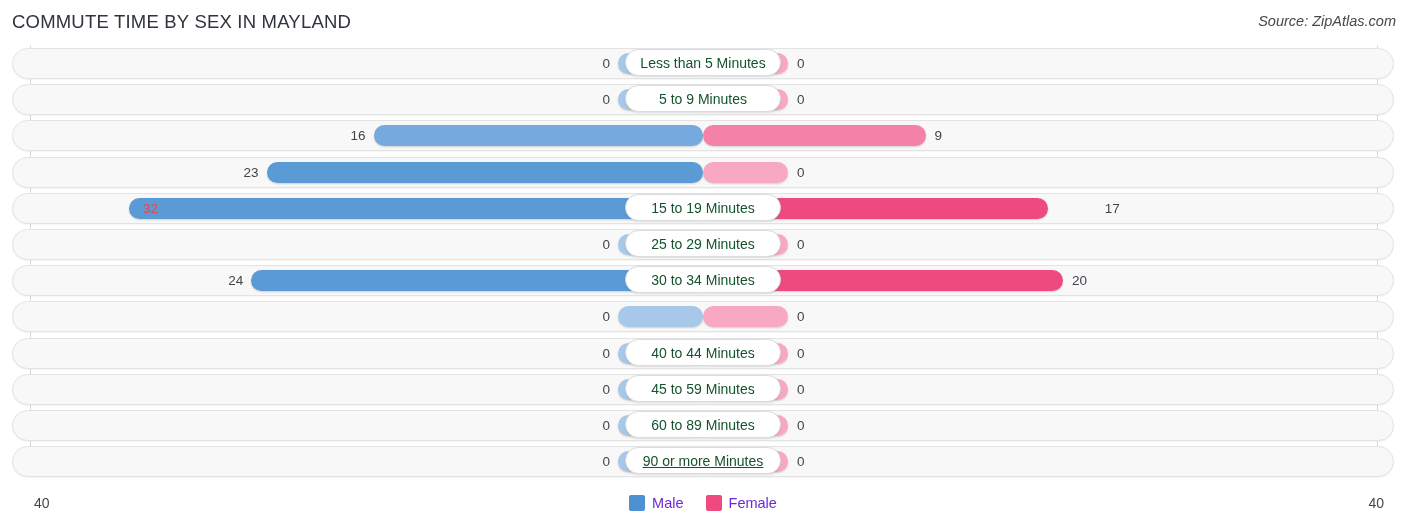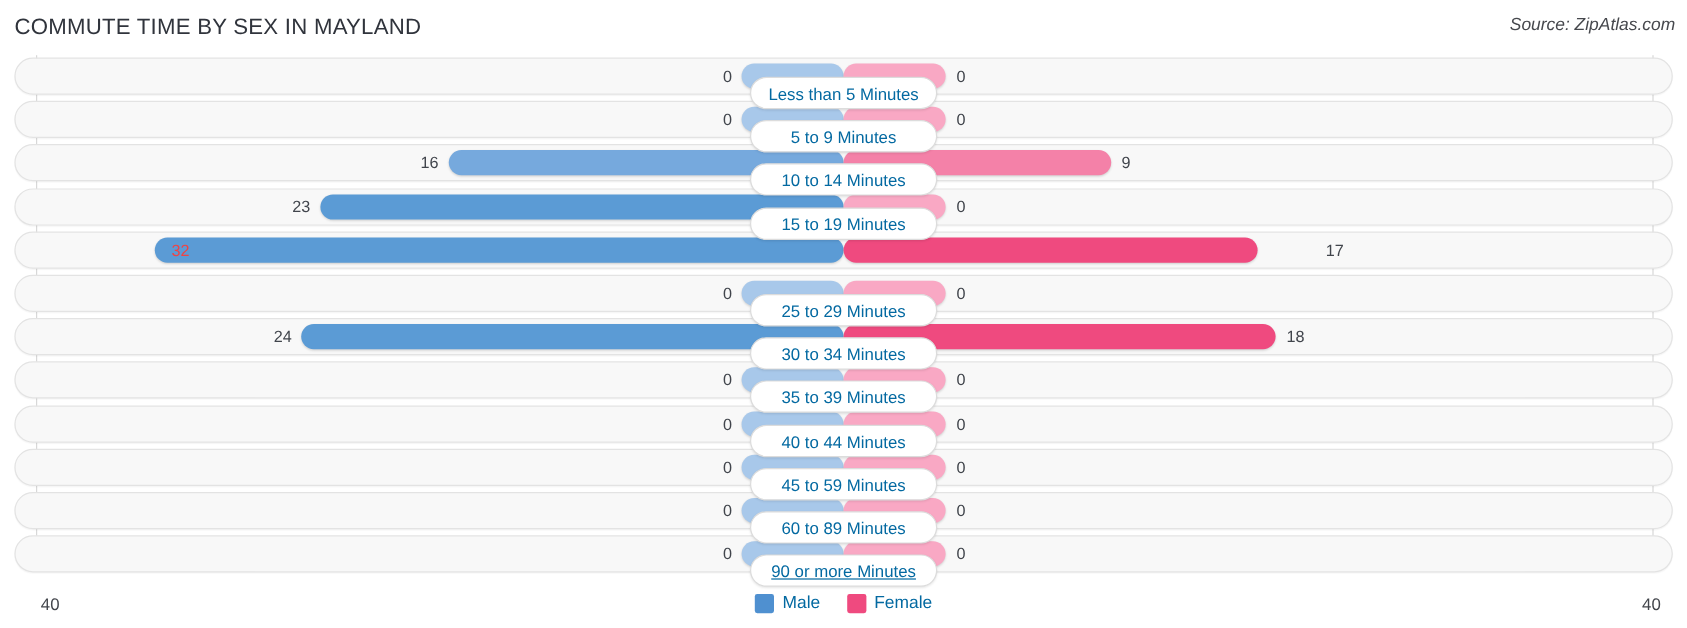--- a/index.html
+++ b/index.html
@@ -114,28 +114,28 @@
     white-space: nowrap;
   }
   .val-in {
     color: #ef4444;
   }
   .val-male-out  { text-align: right; }
   .val-female-out{ text-align: left; }
 
   .pill {
     position: absolute;
-    top: 18px;
+    top: 3px;
     height: 27px;
     line-height: 27px;
     background: #ffffff;
     border: 1px solid #dcdcdc;
     border-radius: 14px;
     font-size: 14px;
-    color: #0369a1;
+    color: #14532d;
     text-align: center;
     white-space: nowrap;
     box-sizing: border-box;
     box-shadow: 0 1px 2px rgba(0,0,0,0.10);
     z-index: 5;
   }
   
   .footer {
     position: absolute;
     left: 0;
@@ -159,21 +159,21 @@
     display: flex;
     justify-content: center;
     align-items: center;
     gap: 22px;
   }
   .legend-item {
     display: flex;
     align-items: center;
     gap: 7px;
     font-size: 14.5px;
-    color: #0369a1;
+    color: #6d28d9;
   }
   .swatch {
     width: 16px;
     height: 16px;
     border-radius: 2px;
     display: inline-block;
   }
 </style>
 </head>
 <body>
@@ -204,29 +204,28 @@
           <div class="val val-male-out" style="left: 548px; width: 62px;">0</div>
           <div class="val val-female-out" style="left: 797px; width: 62px;">0</div>
           <div class="pill" style="left: 625px; width: 156px;">5 to 9 Minutes</div>
         </div>
         <div class="row">
           <div class="track"></div>
           <div class="bar bar-male" style="left: 373.5px; width: 329.5px; background: rgb(118, 169, 221);"></div>
           <div class="bar bar-female" style="left: 703px; width: 222.531px; background: rgb(244, 129, 168);"></div>
           <div class="val val-male-out" style="left: 303.5px; width: 62px;">16</div>
           <div class="val val-female-out" style="left: 934.531px; width: 62px;">9</div>
-          <div class="pill" style="left: 625px; width: 156px;">10 to 14 Minutes</div>
         </div>
         <div class="row">
           <div class="track"></div>
           <div class="bar bar-male" style="left: 266.531px; width: 436.469px; background: rgb(91, 155, 213);"></div>
           <div class="bar bar-female" style="left: 703px; width: 85px; background: rgb(249, 168, 196);"></div>
           <div class="val val-male-out" style="left: 196.531px; width: 62px;">23</div>
           <div class="val val-female-out" style="left: 797px; width: 62px;">0</div>
-          <div class="pill" style="left: 625px; width: 156px;">15 to 19 Minutes</div>
+          <div class="pill" style="left: 625px; width: 156px; margin-top: 36px;">15 to 19 Minutes</div>
         </div>
         <div class="row">
           <div class="track"></div>
           <div class="bar bar-male" style="left: 129px; width: 574px; background: rgb(91, 155, 213);"></div>
           <div class="bar bar-female" style="left: 703px; width: 344.781px; background: rgb(239, 74, 127);"></div>
           <div class="val val-male-out val-in" style="left: 143px; text-align: left;">32</div>
           <div class="val val-female-out" style="left: 1056.78px; width: 62px; margin-left: 48px;">17</div>
         </div>
         <div class="row">
           <div class="track"></div>
@@ -234,30 +233,29 @@
           <div class="bar bar-female" style="left: 703px; width: 85px; background: rgb(249, 168, 196);"></div>
           <div class="val val-male-out" style="left: 548px; width: 62px;">0</div>
           <div class="val val-female-out" style="left: 797px; width: 62px;">0</div>
           <div class="pill" style="left: 625px; width: 156px;">25 to 29 Minutes</div>
         </div>
         <div class="row">
           <div class="track"></div>
           <div class="bar bar-male" style="left: 251.25px; width: 451.75px; background: rgb(91, 155, 213);"></div>
           <div class="bar bar-female" style="left: 703px; width: 360.062px; background: rgb(239, 74, 127);"></div>
           <div class="val val-male-out" style="left: 181.25px; width: 62px;">24</div>
-          <div class="val val-female-out" style="left: 1072.06px; width: 62px;">18</div>
+          <div class="val val-female-out" style="left: 1072.06px; width: 62px;">20</div>
           <div class="pill" style="left: 625px; width: 156px;">30 to 34 Minutes</div>
         </div>
         <div class="row">
           <div class="track"></div>
           <div class="bar bar-male" style="left: 618px; width: 85px; background: rgb(168, 200, 234);"></div>
           <div class="bar bar-female" style="left: 703px; width: 85px; background: rgb(249, 168, 196);"></div>
           <div class="val val-male-out" style="left: 548px; width: 62px;">0</div>
           <div class="val val-female-out" style="left: 797px; width: 62px;">0</div>
-          <div class="pill" style="left: 625px; width: 156px;">35 to 39 Minutes</div>
         </div>
         <div class="row">
           <div class="track"></div>
           <div class="bar bar-male" style="left: 618px; width: 85px; background: rgb(168, 200, 234);"></div>
           <div class="bar bar-female" style="left: 703px; width: 85px; background: rgb(249, 168, 196);"></div>
           <div class="val val-male-out" style="left: 548px; width: 62px;">0</div>
           <div class="val val-female-out" style="left: 797px; width: 62px;">0</div>
           <div class="pill" style="left: 625px; width: 156px;">40 to 44 Minutes</div>
         </div>
         <div class="row">

